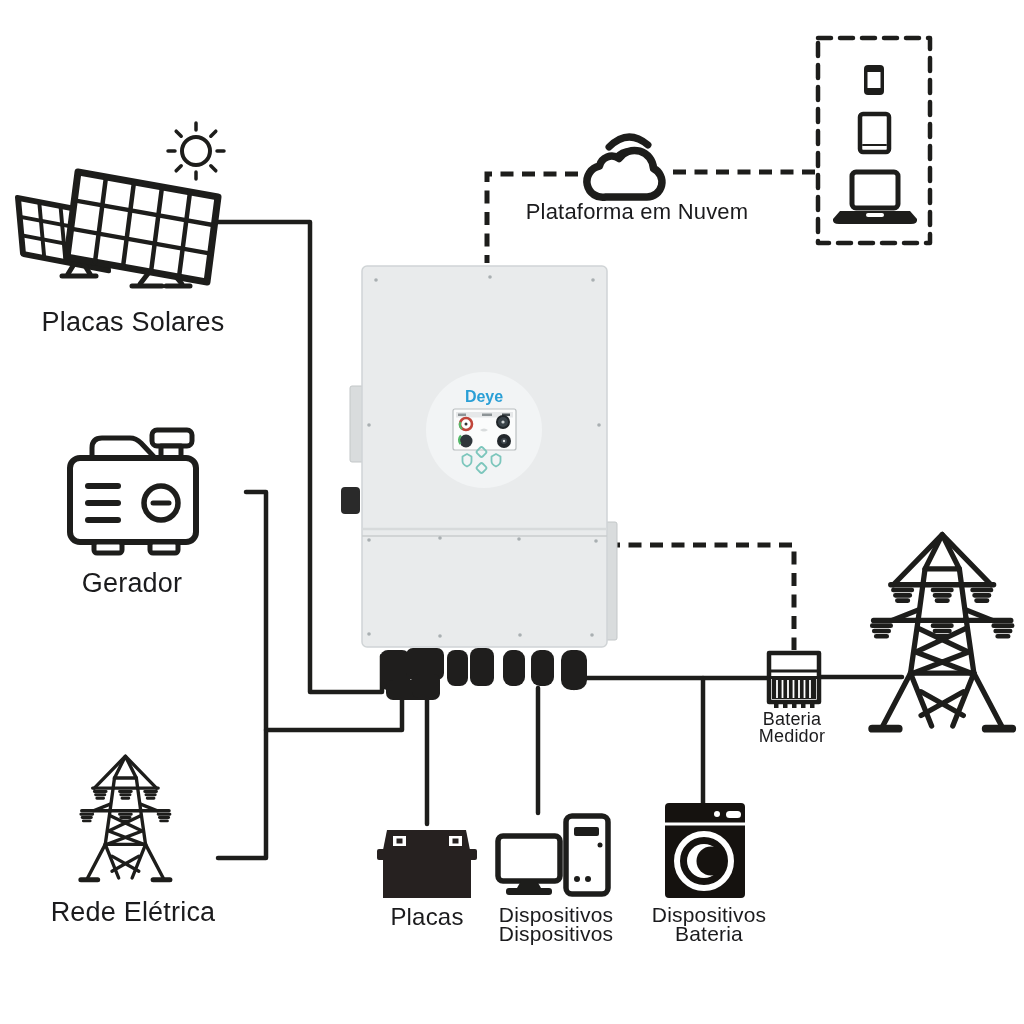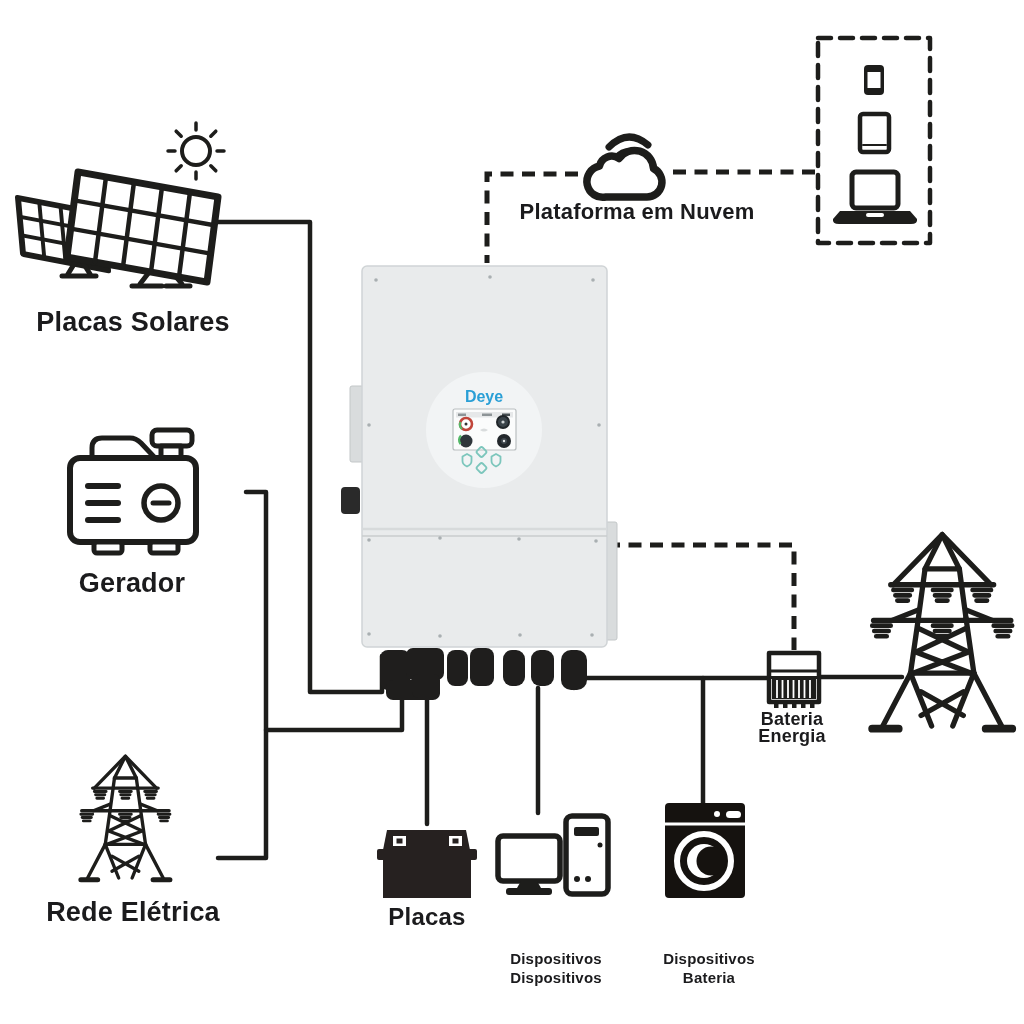--- a/index.html
+++ b/index.html
@@ -3,26 +3,26 @@
 <meta charset="utf-8">
 <style>
   :root{
     --line:#1d1d1b; --icon:#1d1d1b; --brand:#2a9fd6;
     --inv-body:#e9ebec; --teal:#7cc6bc;
   }
   html,body{margin:0;padding:0;background:#fff;}
   .stage{position:relative;width:1024px;height:1024px;background:#fff;overflow:hidden;
          font-family:"Liberation Sans",sans-serif;}
   .stage svg.base{position:absolute;left:0;top:0;}
-  .lbl{position:absolute;transform:translateX(-50%);color:#1b1b1d;font-weight:bold;
+  .lbl{position:absolute;transform:translateX(-50%);color:#1b1b1d;font-weight:normal;
        text-align:center;white-space:nowrap;letter-spacing:.2px;line-height:1.0;}
   .s27{font-size:27px;}
   .s24{font-size:24px;line-height:24px;}
   .s22{font-size:22px;}
-  .s21{font-size:15px;line-height:19px;margin-top:44px;}
+  .s21{font-size:21px;line-height:19px;}
   .s18{font-size:18px;line-height:17px;}
   .lbl span{display:block;}
   
   .ln{stroke:var(--line);stroke-width:4.5;fill:none;stroke-linecap:round;stroke-linejoin:round;}
   .dash{stroke:var(--line);stroke-width:5;fill:none;stroke-dasharray:13 8.5;}
   .ic{stroke:var(--icon);fill:none;stroke-linecap:round;stroke-linejoin:round;}
   .icw{stroke:var(--icon);fill:#fff;stroke-linecap:round;stroke-linejoin:round;}
   .icf{fill:var(--icon);stroke:none;}
   .brand{fill:var(--brand);font-family:"Liberation Sans",sans-serif;font-weight:bold;font-size:16px;}
 </style>
@@ -299,17 +299,17 @@
   <span>Dispositivos</span>
 </div>
 
 <div class="lbl s21" style="left:709px;top:905px">
   <span>Dispositivos</span>
   <span>Bateria</span>
 </div>
 
 <div class="lbl s18" style="left:792px;top:711px">
   <span>Bateria</span>
-  <span>Energia</span>
+  <span>Medidor</span>
 </div>
 
 
 </div>
 
 </body></html>

